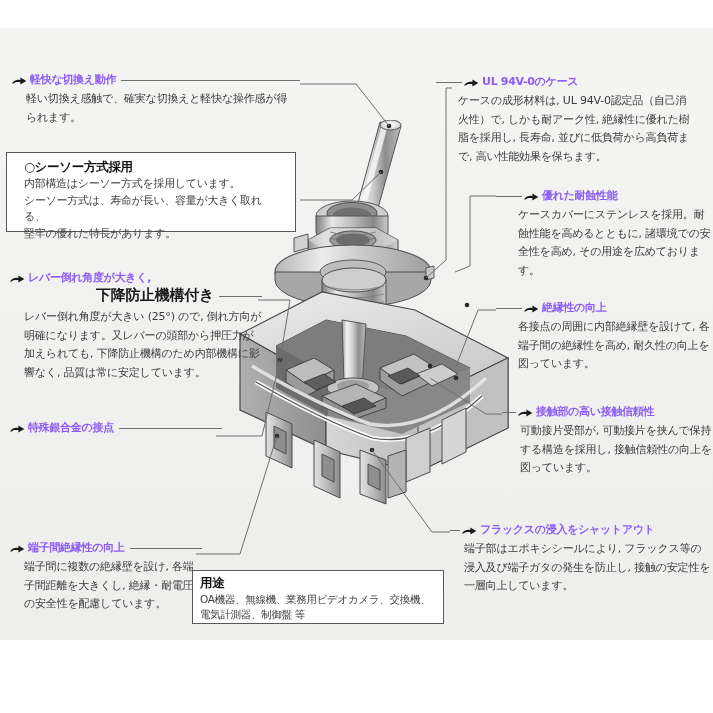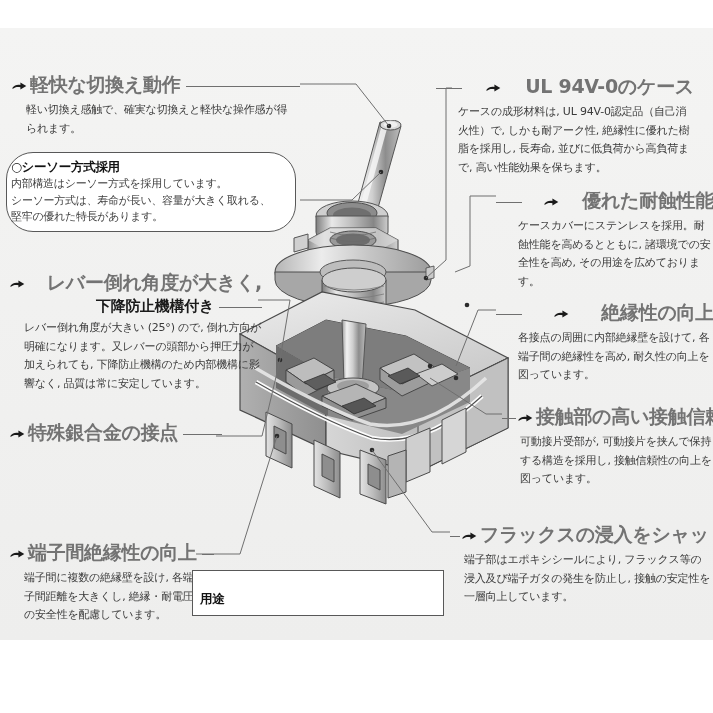--- a/index.html
+++ b/index.html
@@ -35,24 +35,23 @@
 
   .feature {
     position: absolute;
     box-sizing: border-box;
   }
   .feat-head {
     display: flex;
     align-items: center;
     white-space: nowrap;
     font-weight: bold;
-    font-size: 19px;
-    color: #737373;
+    font-size: 11px;
+    color: #8b5cf6;
     letter-spacing: -0.3px;
-    justify-content: space-between;
   }
   .feat-head-2 {
     display: flex;
     align-items: center;
     white-space: nowrap;
     font-weight: bold;
     font-size: 15px;
     color: #1a1a1a;
     letter-spacing: -0.3px;
     margin-top: 1px;
@@ -334,21 +333,21 @@
         <svg width="15" height="12" viewBox="0 0 15 12">
           <path d="M0.5 7.8 C2.2 5.2 5.6 4.2 8.4 5.0 L8.4 2.6 L14.3 6.0 L8.4 9.6 L8.4 7.2 C5.8 6.6 2.7 7.0 0.5 9.0 Z" fill="#1a1a1a"></path>
         </svg>
       </span>
       <span>軽快な切換え動作</span>
       <span class="rule"></span>
     </div>
     <div class="feat-body indent" style="width:272px;">軽い切換え感触で、確実な切換えと軽快な操作感が得られます。</div>
   </div>
 
-  <div class="feature boxed" style="left:6px; top:152px; width:290px; height:80px; padding:6px 4px;border-radius:27px;">
+  <div class="feature boxed" style="left:6px; top:152px; width:290px; height:80px; padding:6px 17px;">
     <div class="box-title">○シーソー方式採用</div>
     <div class="box-body">
       <div>内部構造はシーソー方式を採用しています。</div>
       <div>シーソー方式は、寿命が長い、容量が大きく取れる、</div>
       <div>堅牢の優れた特長があります。</div>
     </div>
   </div>
 
   <div class="feature" style="left:10px; top:270px; width:252px;">
     <div class="feat-head">
@@ -449,17 +448,21 @@
       <span class="hand-icon">
         <svg width="15" height="12" viewBox="0 0 15 12">
           <path d="M0.5 7.8 C2.2 5.2 5.6 4.2 8.4 5.0 L8.4 2.6 L14.3 6.0 L8.4 9.6 L8.4 7.2 C5.8 6.6 2.7 7.0 0.5 9.0 Z" fill="#1a1a1a"></path>
         </svg>
       </span>
       <span>フラックスの浸入をシャットアウト</span>
     </div>
     <div class="feat-body" style="width:248px; padding-left:14px;">端子部はエポキシシールにより, フラックス等の浸入及び端子ガタの発生を防止し, 接触の安定性を一層向上しています。</div>
   </div>
 
-  <div class="feature boxed" style="left:192px; top:570px; width:252px; height:46px; padding:20px 7px;">
+  <div class="feature boxed" style="left:192px; top:570px; width:252px; height:54px; padding:4px 7px;">
     <div class="box-title">用途</div>
+    <div class="box-body" style="font-size:10.5px; line-height:15px;">
+      <div>OA機器、無線機、業務用ビデオカメラ、交換機、</div>
+      <div>電気計測器、制御盤  等</div>
+    </div>
   </div>
 
 </div>
 
 </body></html>

